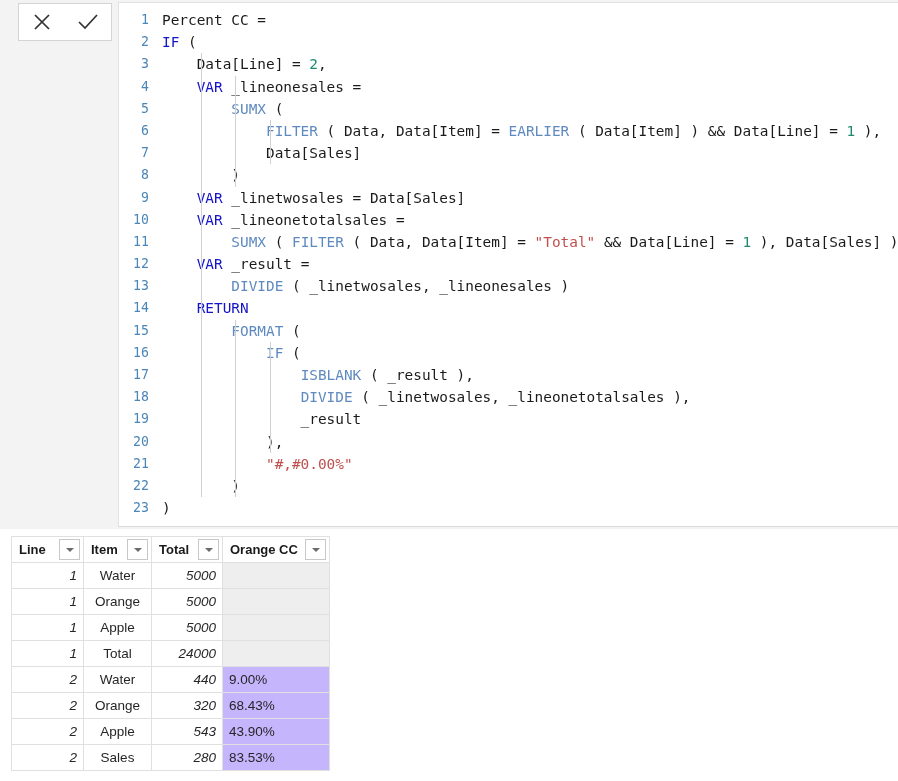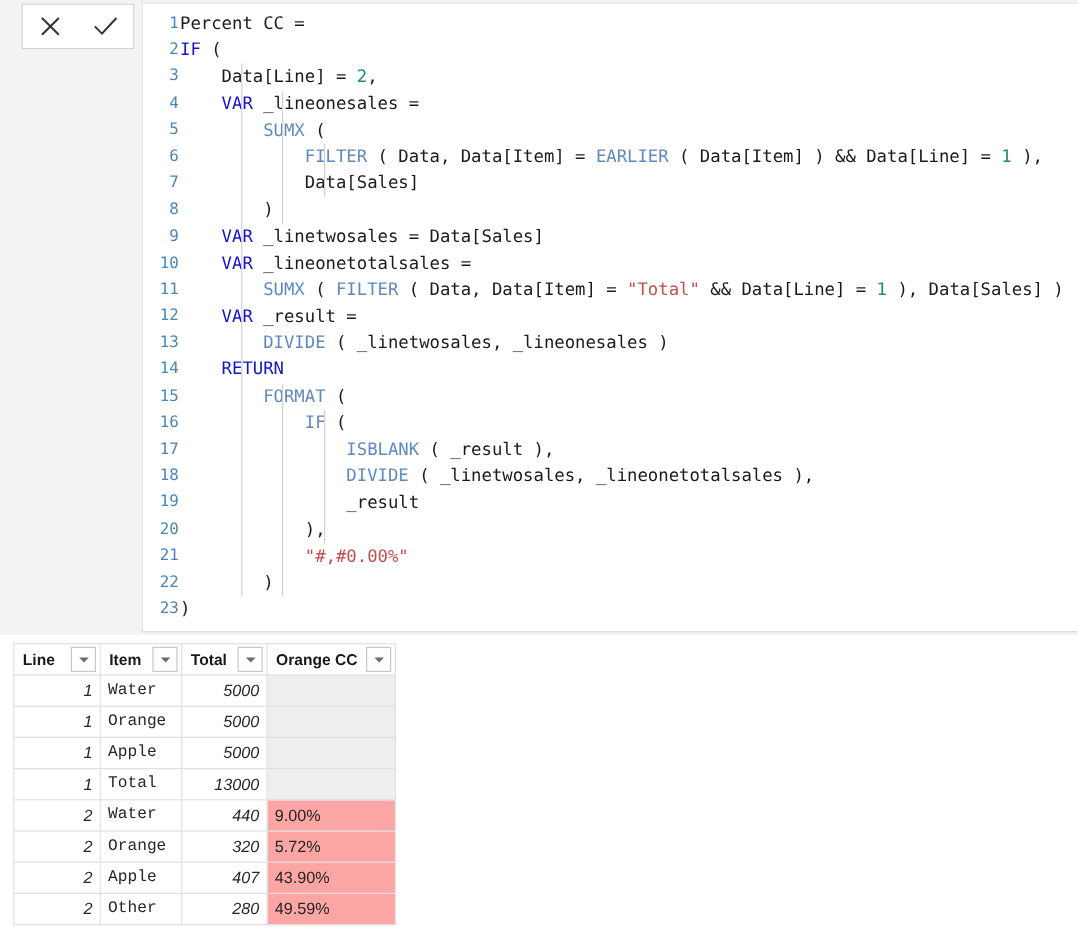--- a/index.html
+++ b/index.html
@@ -61,21 +61,21 @@
     min-width: 30px;
     text-align: right;
     color: #4a86b8;
     font-family: "DejaVu Sans Mono", "Liberation Mono", monospace;
     font-size: 13.2px;
     padding-right: 0px;
     user-select: none;
   }
   .ltext {
     position: relative;
-    margin-left: 1px;
+    margin-left: 13px;
     color: #1a1a1a;
     white-space: pre;
   }
   
   .guides { position: absolute; left: 43px; top: 0; bottom: 0; width: 740px; pointer-events: none; }
   .guide {
     position: absolute; top: 0; bottom: 0; width: 1px;
     background: #d0d0d0;
   }
 
@@ -123,22 +123,22 @@
     border: 1px solid #c8c8c8;
     display: flex; align-items: center; justify-content: center;
     cursor: pointer;
     flex: 0 0 auto;
   }
   .caret { width: 0; height: 0; border-left: 4px solid transparent; border-right: 4px solid transparent; border-top: 4px solid #6b6b6b; }
   th.highlight { background: #e9c10e; }
   th.highlight .th-inner { }
 
   td.num-cell { text-align: right; font-style: italic; font-size: 13.5px; }
-  td.txt-cell { text-align: left; font-size: 13.5px; font-family: Liberation Mono, monospace; }
-  td.pct-cell { text-align: left; font-size: 13.5px; background: #fca5a5; color: #333; }
+  td.txt-cell { text-align: center; font-size: 13.5px; }
+  td.pct-cell { text-align: left; font-size: 13.5px; background: #c4b5fd; color: #333; }
   td.pct-empty { background: #eeeeee; }
   col.c-line { width: 72px; }
   col.c-item { width: 68px; }
   col.c-sales{ width: 71px; }
   col.c-pct  { width: 107px; }
 </style>
 </head>
 <body>
 
 <div id="root">
@@ -235,44 +235,44 @@
           </tr>
           <tr>
             <td class="num-cell">1</td>
             <td class="txt-cell">Apple</td>
             <td class="num-cell">5000</td>
             <td class="pct-cell pct-empty"></td>
           </tr>
           <tr>
             <td class="num-cell">1</td>
             <td class="txt-cell">Total</td>
-            <td class="num-cell">13000</td>
+            <td class="num-cell">24000</td>
             <td class="pct-cell pct-empty"></td>
           </tr>
           <tr>
             <td class="num-cell">2</td>
             <td class="txt-cell">Water</td>
             <td class="num-cell">440</td>
             <td class="pct-cell">9.00%</td>
           </tr>
           <tr>
             <td class="num-cell">2</td>
             <td class="txt-cell">Orange</td>
             <td class="num-cell">320</td>
-            <td class="pct-cell">5.72%</td>
+            <td class="pct-cell">68.43%</td>
           </tr>
           <tr>
             <td class="num-cell">2</td>
             <td class="txt-cell">Apple</td>
-            <td class="num-cell">407</td>
+            <td class="num-cell">543</td>
             <td class="pct-cell">43.90%</td>
           </tr>
           <tr>
             <td class="num-cell">2</td>
-            <td class="txt-cell">Other</td>
+            <td class="txt-cell">Sales</td>
             <td class="num-cell">280</td>
-            <td class="pct-cell">49.59%</td>
+            <td class="pct-cell">83.53%</td>
           </tr>
         </tbody>
     </table>
   </div>
 
 </div>
 
 </body></html>

